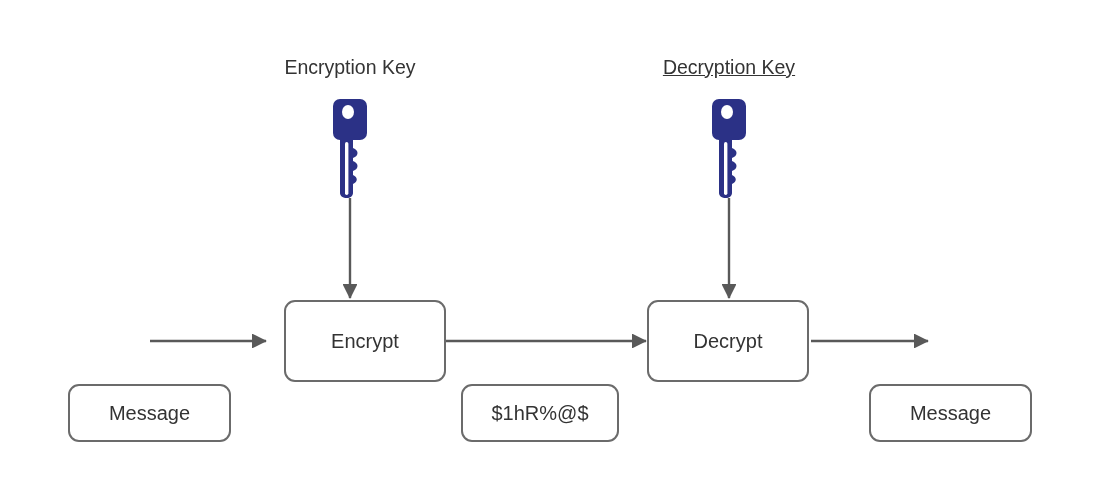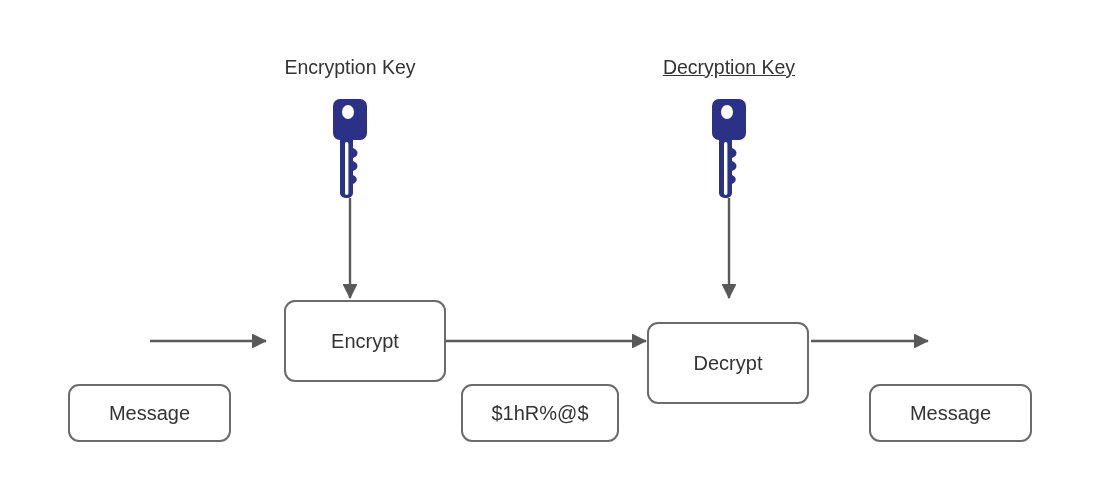--- a/index.html
+++ b/index.html
@@ -121,21 +121,21 @@
                L 22 95
                C 22 98, 19 100, 16 100
                C 12 100, 9 98, 9 95
                Z" fill="#2b3186"></path>
       <rect x="14" y="44" width="3.4" height="53" rx="1.7" fill="#ffffff"></rect>
     </svg>
   </div>
 
   <div class="node" style="left:284px; top:300px; width:162px; height:82px;">Encrypt</div>
 
-  <div class="node" style="left:647px; top:300px; width:162px; height:82px;margin-top:22px;">Decrypt</div>
+  <div class="node" style="left:647px; top:300px; width:162px; height:82px;">Decrypt</div>
 
   <div class="node" style="left:68px; top:384px; width:163px; height:58px;">Message</div>
 
   <div class="node" style="left:461px; top:384px; width:158px; height:58px;text-align:right;">$1hR%@$</div>
 
   <div class="node" style="left:869px; top:384px; width:163px; height:58px;">Message</div>
 
 </div>
 
 </body></html>

